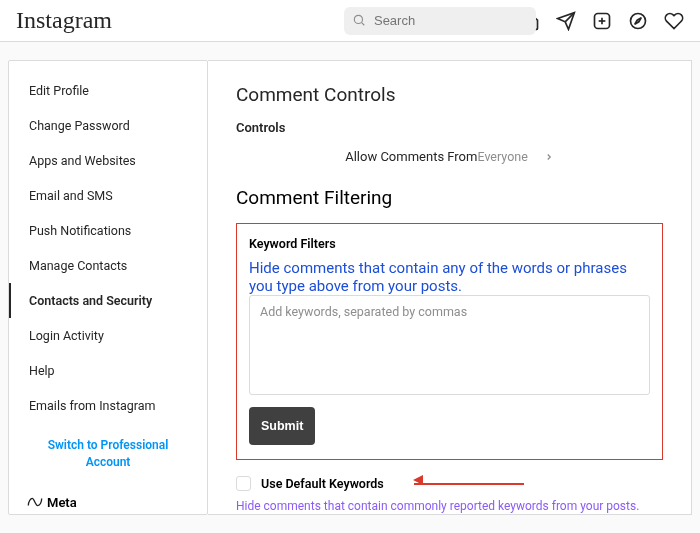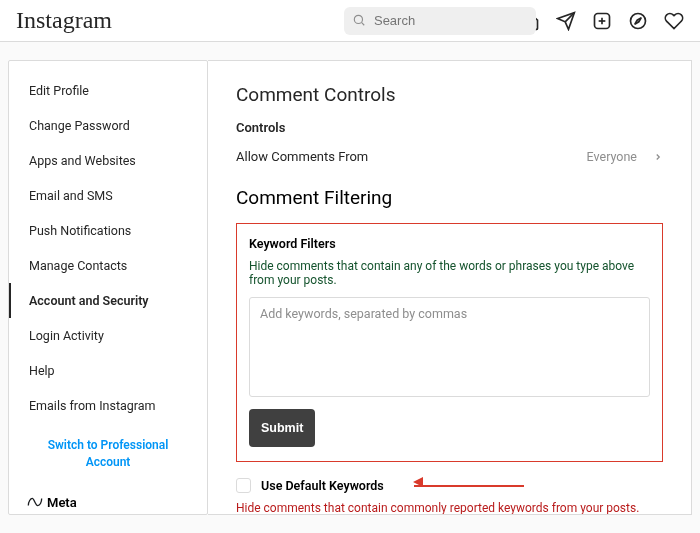--- a/index.html
+++ b/index.html
@@ -15,32 +15,32 @@
   .page { background:#fafafa; padding:18px 8px; display:flex; gap:0; height:calc(533px - 42px); }
   .sidebar { background:#fff; border:1px solid #dbdbdb; border-radius:2px; width:200px; padding:12px 0; }
   .side-item { padding:10px 18px; font-size:12.5px; color:#262626; cursor:pointer; border-left:2px solid transparent; }
   .side-item.active { font-weight:600; border-left:2px solid #262626; }
   .side-switch { color:#0095f6; font-size:12px; font-weight:600; text-align:center; padding:14px 22px; cursor:pointer; line-height:1.4; }
   .meta-logo { padding:10px 18px; display:flex; align-items:center; gap:4px; font-weight:600; font-size:13px; color:#000000; }
   .meta-logo svg { display:inline-block; }
   .content { flex:1; background:#fff; border:1px solid #dbdbdb; border-left:none; padding:22px 28px; overflow:auto; width:498px; }
   h2 { font-size:19px; font-weight:400; color:#262626; margin-bottom:14px; }
   h3.small { font-size:13px; font-weight:600; color:#262626; margin-bottom:10px; }
-  .setting-row { display:flex; align-items:center; justify-content:space-between; padding:4px 0 18px; font-size:13px; color:#262626; cursor:pointer; }
+  .setting-row { display:flex; align-items:center; justify-content:center; padding:4px 0 18px; font-size:13px; color:#262626; cursor:pointer; }
   .setting-value { color:#8e8e8e; font-size:12.5px; display:flex; align-items:center; gap:16px; }
   .filtering { font-size:19px; font-weight:400; margin:4px 0 14px; }
   .callout { border:1px solid #d93a2b; padding:12px 12px 14px; margin-bottom:14px; }
   .kf-title { font-size:12.5px; font-weight:600; margin-bottom:8px; }
-  .kf-desc { font-size:12px; color:#14532d; margin-bottom:10px; }
+  .kf-desc { font-size:15px; color:#1d4ed8; }
   textarea { width:100%; height:100px; border:1px solid #dbdbdb; border-radius:3px; padding:8px 10px; font-size:12.5px; color:#1d4ed8; resize:none; font-family:inherit; }
   textarea::placeholder { color:#8e8e8e; }
   .submit-btn { margin-top:8px; background:#404040; color:#fff; border:none; border-radius:4px; padding:12px 12px; font-size:12.5px; font-weight:600; cursor:pointer; }
   .default-row { display:flex; align-items:center; gap:10px; font-size:12.5px; font-weight:600; padding:2px 0 6px; }
   .chk { width:15px; height:15px; border:1px solid #dbdbdb; border-radius:3px; background:#fff; }
-  .default-desc { font-size:12px; color:#b91c1c; margin-top:2px; }
+  .default-desc { font-size:12px; color:#8b5cf6; margin-top:2px; }
   .arrow-annot { width:110px; height:12px; display:inline-block; margin-left:20px; background: linear-gradient(#d93a2b,#d93a2b) center/100% 2px no-repeat; position:relative; }
   .arrow-annot::before { content:""; position:absolute; left:-1px; top:-3px; border-right:10px solid #d93a2b; border-top:5px solid transparent; border-bottom:5px solid transparent; }
 </style>
 </head>
 <body>
 
 <div class="topbar">
   <div class="logo">Instagram</div>
   <div class="search-wrap">
     <div class="search-container">
@@ -88,21 +88,21 @@
 </div>
 
 <div class="page">
   <div class="sidebar">
     <div class="side-item">Edit Profile</div>
     <div class="side-item">Change Password</div>
     <div class="side-item">Apps and Websites</div>
     <div class="side-item">Email and SMS</div>
     <div class="side-item">Push Notifications</div>
     <div class="side-item">Manage Contacts</div>
-    <div class="side-item active">Account and Security</div>
+    <div class="side-item active">Contacts and Security</div>
     <div class="side-item">Login Activity</div>
     <div class="side-item">Help</div>
     <div class="side-item">Emails from Instagram</div>
     <div class="side-switch">Switch to Professional Account</div>
     <div class="meta-logo">
       <svg width="16" height="12" viewBox="0 0 36 24" fill="none" stroke="#1c1e21" stroke-width="3">
           <path d="M3 20c0-9 5-16 9-16s7 16 12 16 9-7 9-16"></path>
         </svg>
       <span>Meta</span>
     </div>

